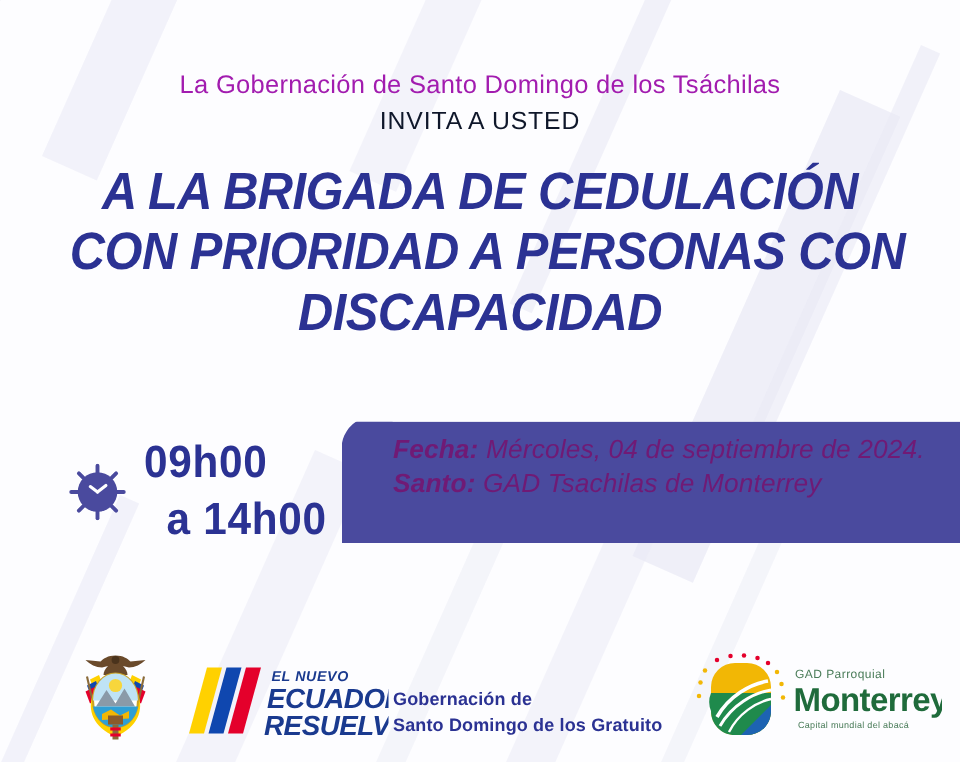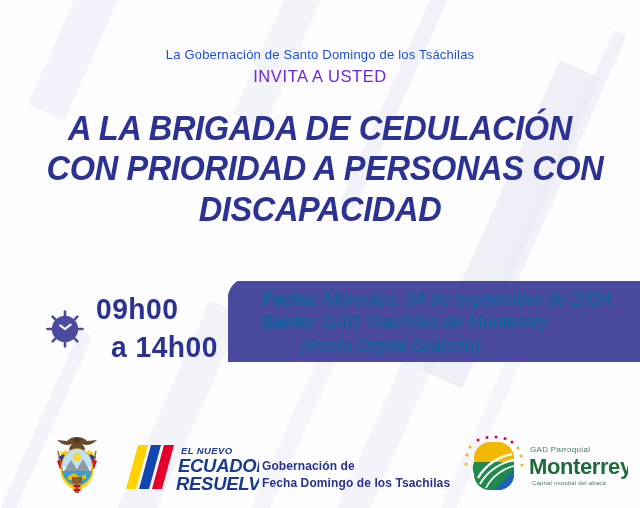--- a/index.html
+++ b/index.html
@@ -48,30 +48,30 @@
 
   
   .kicker-wrap {
     position: absolute;
     top: 46px;
     left: 0; right: 0;
     text-align: center;
     z-index: 3;
   }
   .kicker-line1 {
-    font-size: 13px;
-    color: #1d4ed8;
+    font-size: 17px;
+    color: #a21caf;
     letter-spacing: .2px;
     font-weight: 400;
     line-height: 1.35;
     font-stretch: condensed;
   }
   .kicker-line2 {
     font-size: 16.5px;
-    color: #6d28d9;
+    color: #0f172a;
     letter-spacing: .6px;
     line-height: 1.5;
     font-weight: 400;
   }
 
   
   .headline {
     position: absolute;
     top: 108px;
     left: 26px;
@@ -121,21 +121,21 @@
   .info-shape {
     position: absolute;
     inset: 0;
   }
   .info-text {
     position: absolute;
     left: 262px;
     top: 288px;
     width: 378px;
     z-index: 5;
-    color: #0369a1;
+    color: #701a75;
     font-style: italic;
     font-size: 17.5px;
     line-height: 1.33;
     letter-spacing: .1px;
   }
   .info-text b { font-weight: 700; }
   .info-row { white-space: nowrap; }
   .info-row-indent { padding-left: 38px; }
 
   .coat { position: absolute; left: 48px; top: 433px; }
@@ -191,23 +191,20 @@
   </div>
 
   <div class="info-text">
     <div class="info-row">
       <b>Fecha:</b>
       <span>Mércoles, 04 de septiembre de 2024.</span>
     </div>
     <div class="info-row">
       <b>Santo:</b>
       <span>GAD Tsachilas de Monterrey</span>
-    </div>
-    <div class="info-row info-row-indent">
-      <span>(Punto Digital Gratuito)</span>
     </div>
   </div>
 
   <div class="time-block">
     <span class="clock-icon">
       <svg width="38" height="38" viewBox="0 0 38 38">
         <g stroke="#4a4a9e" stroke-width="2.6" stroke-linecap="round">
           <line x1="19" y1="1.5" x2="19" y2="6"></line>
           <line x1="19" y1="32" x2="19" y2="36.5"></line>
           <line x1="1.5" y1="19" x2="6" y2="19"></line>
@@ -276,21 +273,21 @@
       <g fill="#1a3a8f" font-family="Liberation Sans, sans-serif" font-style="italic" font-weight="bold">
         <text x="57" y="13" font-size="9.5" letter-spacing="0.4">EL NUEVO</text>
         <text x="54" y="31" font-size="18.5" letter-spacing="-0.3">ECUADOR</text>
         <text x="52" y="49" font-size="18.5" letter-spacing="-0.3">RESUELVE</text>
       </g>
     </svg>
   </div>
 
   <div class="gob-text">
     <div>Gobernación de</div>
-    <div>Fecha Domingo de los Tsachilas</div>
+    <div>Santo Domingo de los Gratuito</div>
   </div>
 
   <div class="monterrey">
     <svg width="172" height="62" viewBox="0 0 172 62">
 
       <g fill="#e4002b">
         <circle cx="22" cy="6" r="1.5"></circle>
           <circle cx="31" cy="3.4" r="1.5"></circle>
         <circle cx="40" cy="3" r="1.5"></circle>
           <circle cx="49" cy="4.6" r="1.5"></circle>

